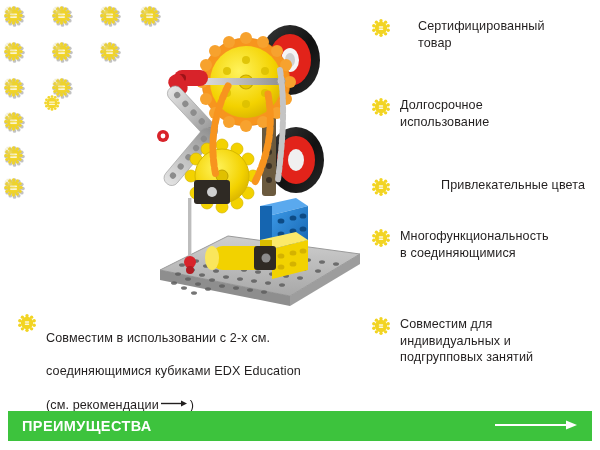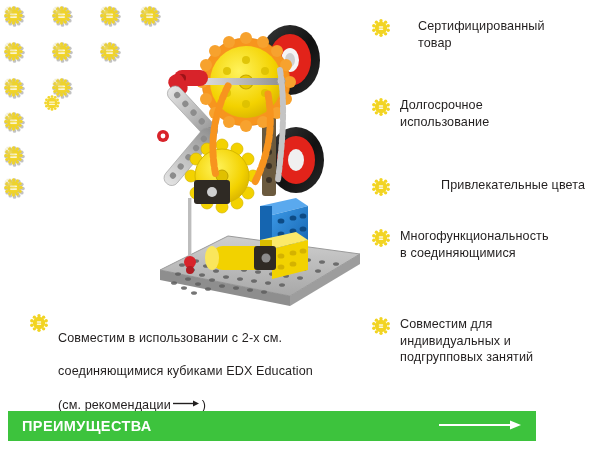--- a/index.html
+++ b/index.html
@@ -63,33 +63,33 @@
 
   #right-column { position: absolute; left: 372px; top: 0; width: 228px; height: 400px; }
   #left-column  { position: absolute; left: 14px;  top: 0; width: 350px; height: 400px; }
 
   .r1 { top: 18px;  left: 0; gap: 18px; }
   .r2 { top: 97px;  left: 0; }
   .r3 { top: 177px; left: 0; gap: 41px; }
   .r4 { top: 228px; left: 0; }
   .r5 { top: 316px; left: 0; }
 
-  .l1 { top: 313px; left: 16px; }
+  .l1 { top: 313px; left: 4px; }
 
   .inline-arrow {
     display: inline-block;
     vertical-align: middle;
     margin: 0 3px 2px 2px;
   }
 
   
   #banner {
     position: absolute;
     left: 8px; top: 411px;
-    width: 528px; height: 30px;
+    width: 584px; height: 30px;
     background: #3dc33d;
     display: flex;
     align-items: center;
     justify-content: space-between;
     padding: 0 15px 0 14px;
   }
   #banner-title {
     color: #ffffff;
     font-size: 14.5px;
     font-weight: bold;

